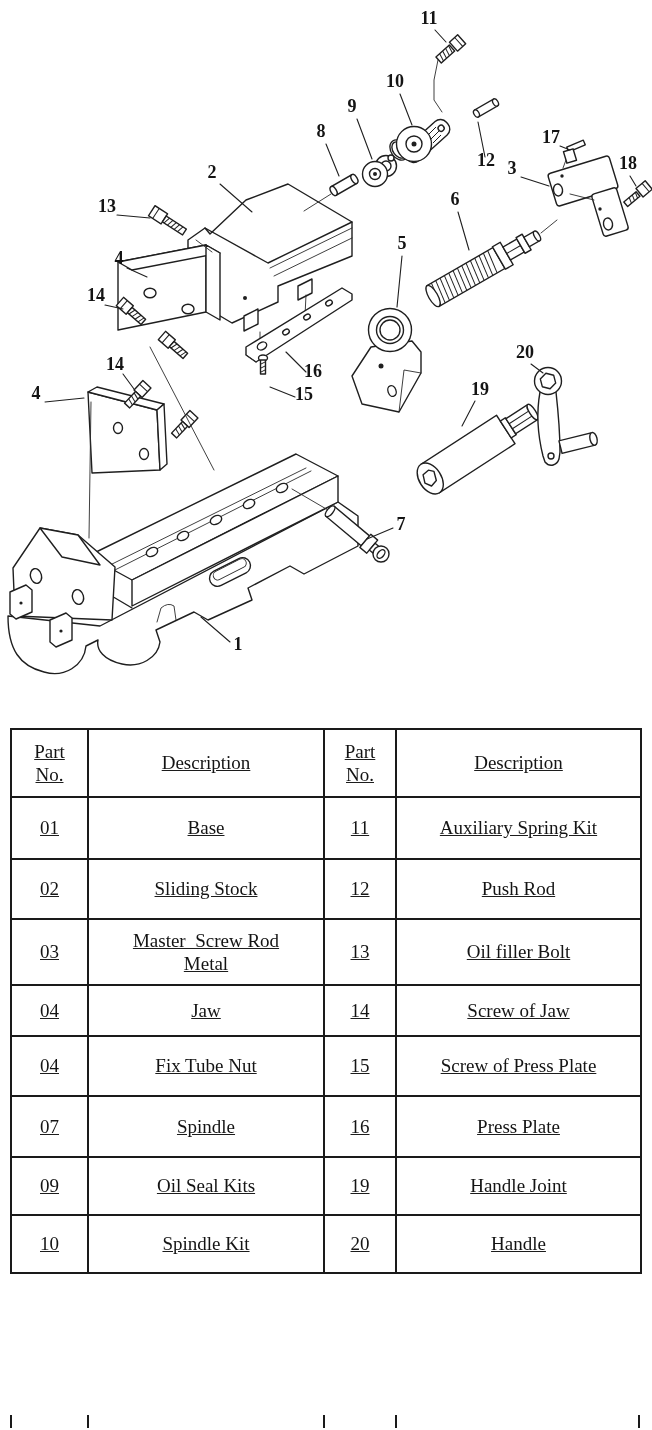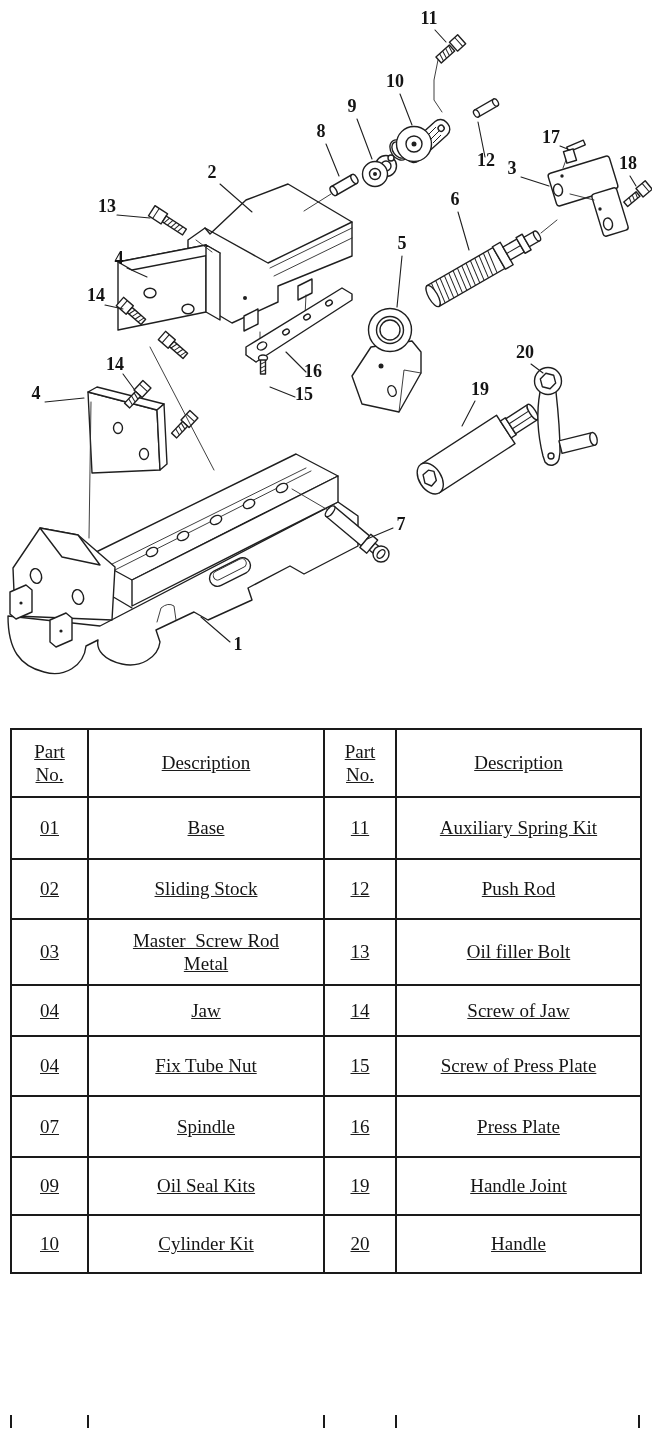--- a/index.html
+++ b/index.html
@@ -445,21 +445,21 @@
       <td>Press Plate</td>
     </tr>
     <tr style="height:58px">
       <td>09</td>
       <td>Oil Seal Kits</td>
       <td>19</td>
       <td>Handle Joint</td>
     </tr>
     <tr style="height:58px">
       <td>10</td>
-      <td>Cylinder Kit</td>
+      <td>Spindle Kit</td>
       <td>20</td>
       <td>Handle</td>
     </tr>
   </tbody>
     </table>
 
   <div class="stubs">
     <span style="left:0"></span>
     <span style="left:77px"></span>
     <span style="left:313px"></span>

